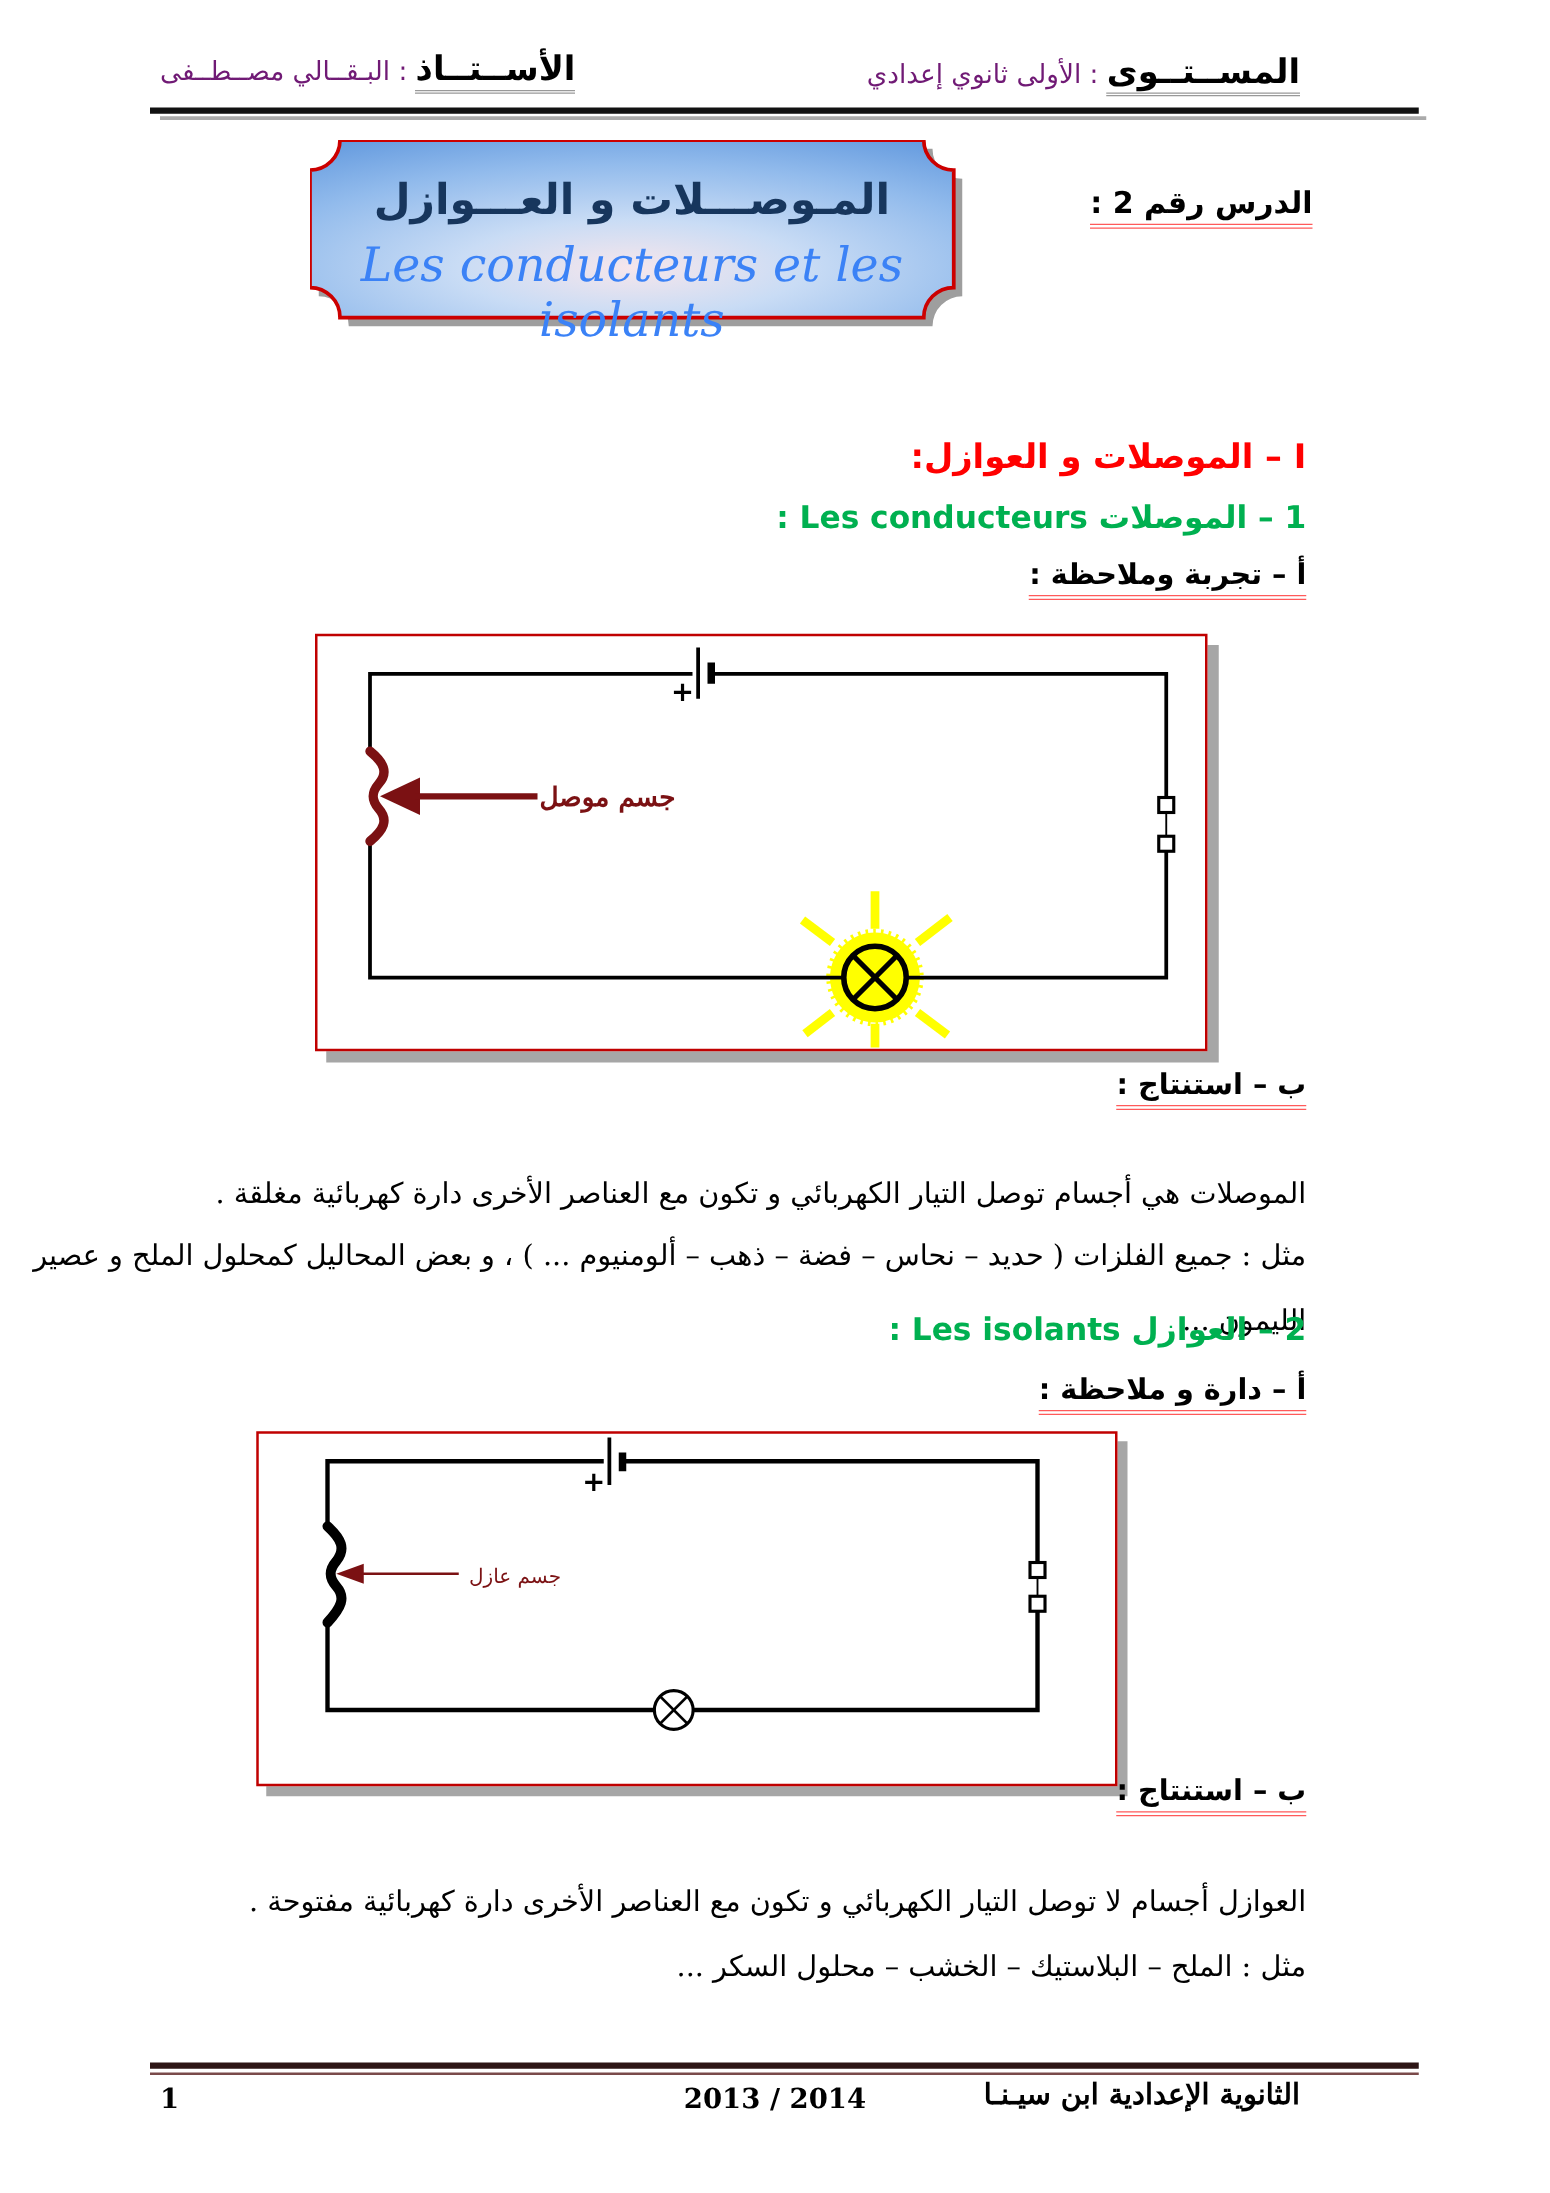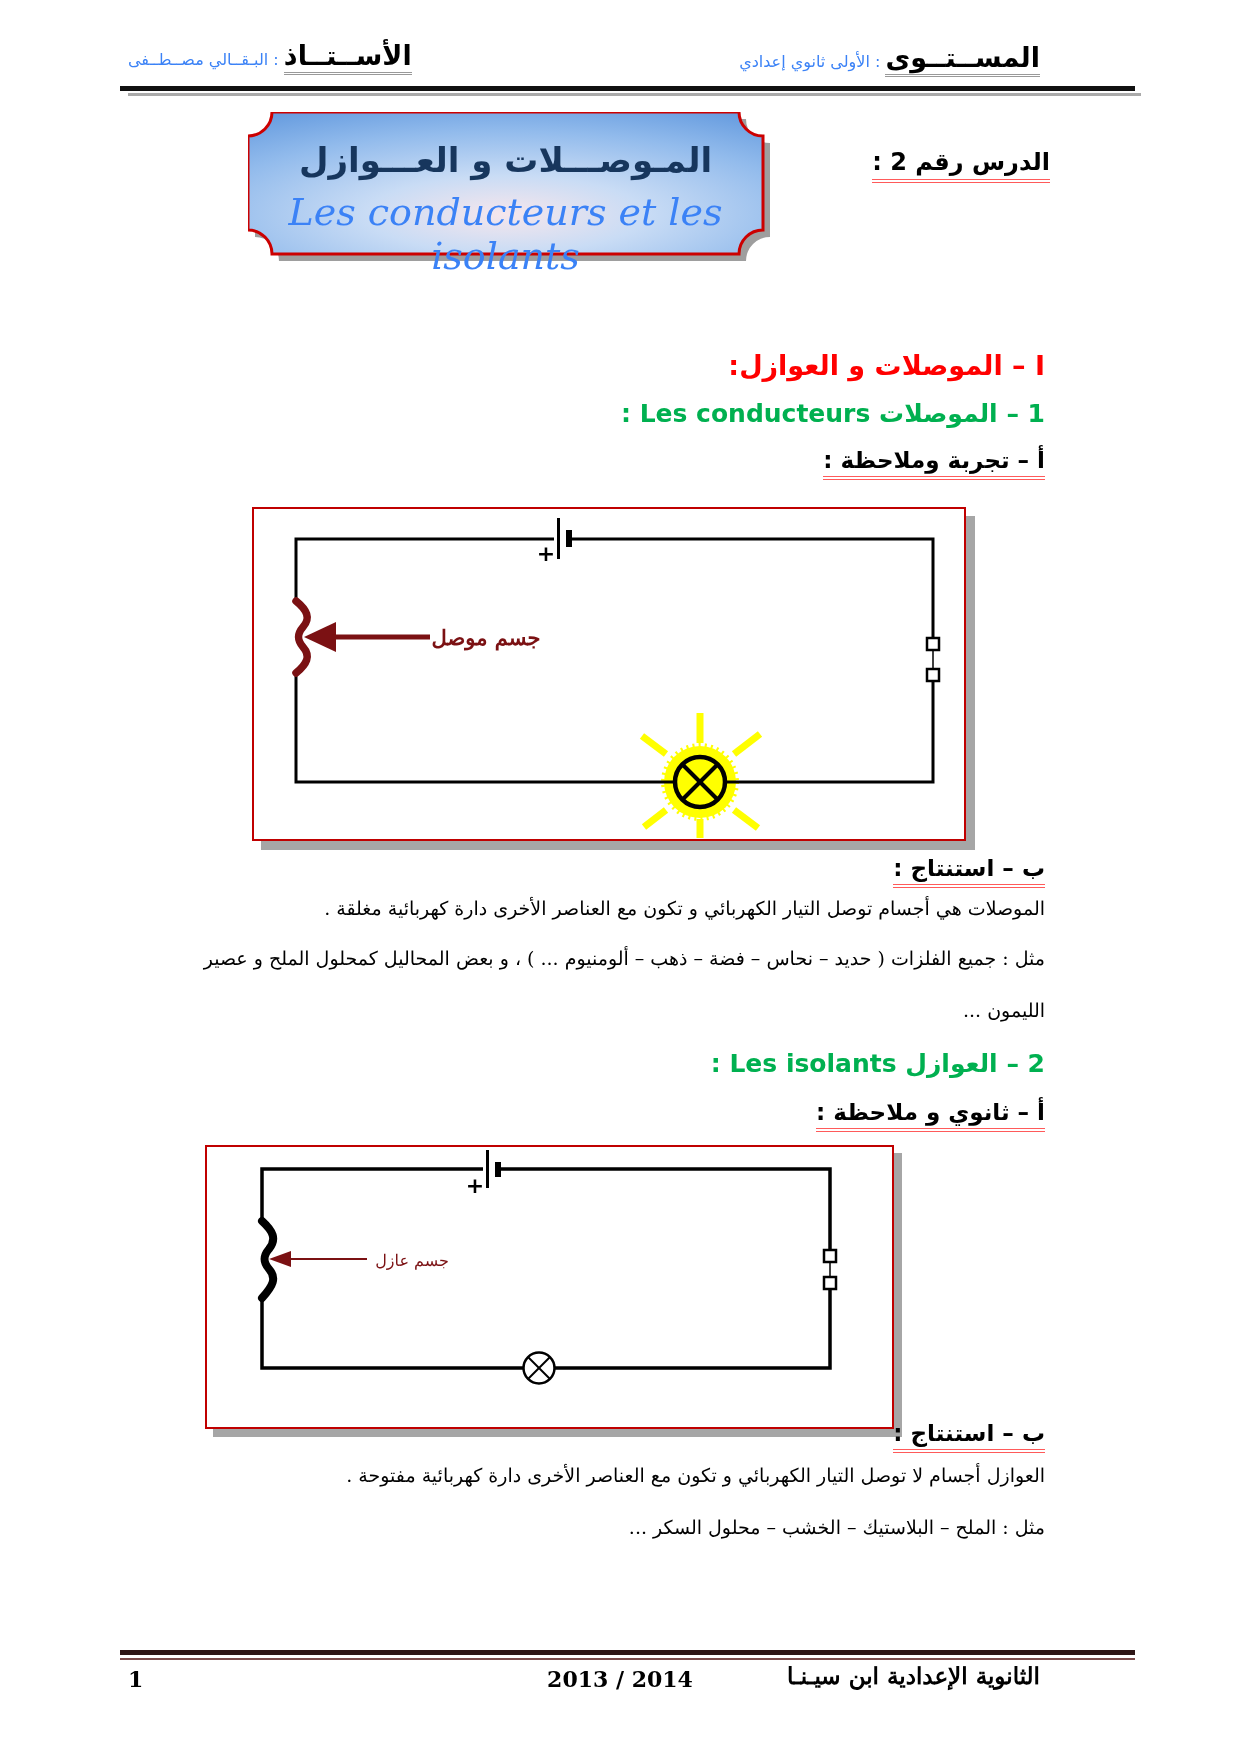--- a/index.html
+++ b/index.html
@@ -1,27 +1,27 @@
 <!DOCTYPE html>
 <html><head>
 <meta charset="utf-8">
 <style>
   html,body{margin:0;padding:0;background:#ffffff;}
   #page{position:relative;width:1240px;height:1754px;background:#ffffff;overflow:hidden;
         font-family:"DejaVu Sans", sans-serif;}
   .abs{position:absolute;}
   .rtl{direction:rtl;}
   .hdr-label{font-weight:bold;font-size:27px;color:#000;border-bottom:3px double #999;padding-bottom:1px;}
-  .hdr-value{font-size:16px;color:#3b82f6;}
+  .hdr-value{font-size:21px;color:#701a75;}
   .redline{border-bottom:4px double #FF5A5A;padding-bottom:3px;text-align:right;}
   .lesson-no{font-size:24px;font-weight:bold;color:#000;}
   .h-red{font-size:27px;font-weight:bold;color:#FF0000;}
   .h-green{font-size:25px;font-weight:bold;color:#00B050;}
   .h-black{font-size:23px;font-weight:bold;color:#000;}
-  .body-line{font-size:19px;color:#000;font-family:"DejaVu Serif", serif;white-space:nowrap;}
+  .body-line{font-size:23px;color:#000;font-family:"DejaVu Serif", serif;white-space:nowrap;margin-top:44px;}
   .figure-box{background:#fff;border:2px solid #C00000;box-shadow:9px 9px 0 0 #A6A6A6;}
   .title-ar{font-size:34px;font-weight:bold;color:#17365D;text-align:center;}
   .title-fr{font-size:38px;font-style:italic;color:#3b82f6;text-align:center;font-family:"DejaVu Serif", serif;}
   .rule{background:#111;}
   .footer-txt{font-size:22px;color:#000;font-weight:bold;font-family:"DejaVu Serif", serif;}
   svg text.svgplus{font:bold 22px "DejaVu Sans", sans-serif;fill:#000;}
   svg text.fig-label{font:bold 21px "DejaVu Serif", serif;fill:#7B1113;}
   svg text.fig-label-sm{font:16px "DejaVu Serif", serif;fill:#7B1113;}
 </style>
 </head>
@@ -115,21 +115,21 @@
 
   <div class="abs rtl" style="right:195px;top:855px;">
     <span class="h-black redline">ب – استنتاج :</span>
   </div>
   <div class="abs rtl body-line" style="right:195px;top:897px;">الموصلات هي أجسام توصل التيار الكهربائي و تكون مع العناصر الأخرى دارة كهربائية مغلقة .</div>
   <div class="abs rtl body-line" style="right:195px;top:947px;">مثل : جميع الفلزات ( حديد – نحاس – فضة – ذهب – ألومنيوم ... ) ، و بعض المحاليل كمحلول الملح و عصير</div>
   <div class="abs rtl body-line" style="right:195px;top:999px;">الليمون ...</div>
 
   <div class="abs rtl h-green" style="right:195px;top:1049px;">2 – العوازل Les isolants :</div>
   <div class="abs rtl" style="right:195px;top:1099px;">
-    <span class="h-black redline">أ – ثانوي و ملاحظة :</span>
+    <span class="h-black redline">أ – دارة و ملاحظة :</span>
   </div>
 
   <div class="abs figure-box" style="left:205px;top:1145px;width:685px;height:280px;box-shadow:8px 8px 0 0 #A6A6A6;">
     <svg width="685" height="280" viewBox="0 0 685 280" style="position:absolute;left:0;top:0;">
 
       <g stroke="#000000" stroke-width="3.5" fill="none">
         <path d="M 276 22 L 55 22 L 55 76"></path>
         <path d="M 55 150 L 55 221 L 623 221 L 623 142"></path>
         <path d="M 623 115 L 623 130" stroke-width="1.5"></path>
         <path d="M 623 103 L 623 22 L 293 22"></path>

